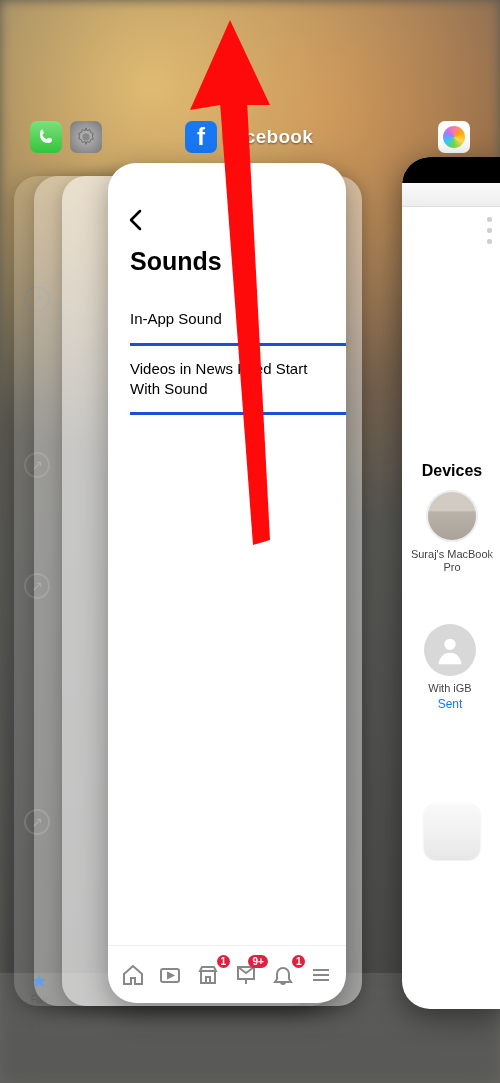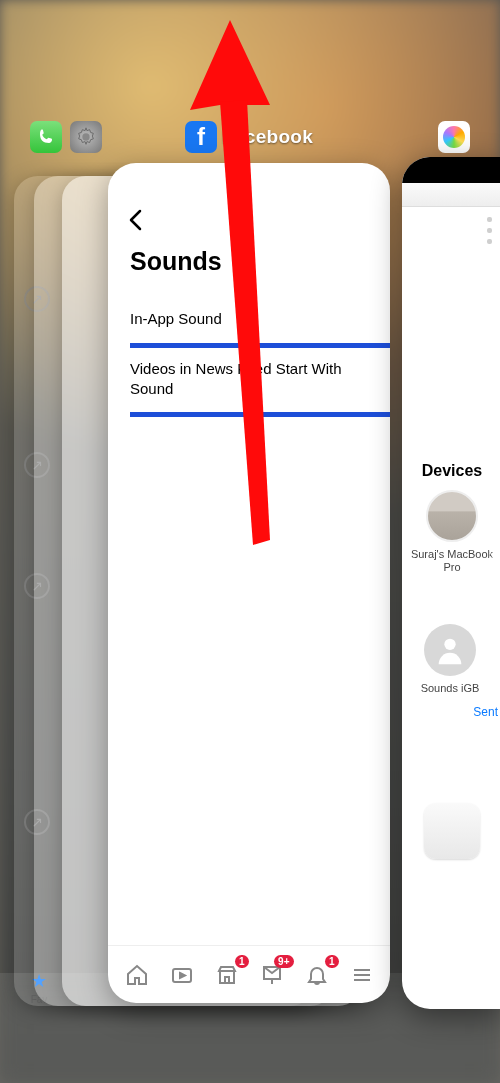--- a/index.html
+++ b/index.html
@@ -107,21 +107,21 @@
       color: #0a7aff;
       display:block;
       margin-bottom: 2px;
     }
 
     
     .fb-card {
       position:absolute;
       left: 108px;
       top: 163px;
-      width: 282px;
+      width: 238px;
       height: 840px;
       background: #fff;
       border-radius: 28px;
       box-shadow: 0 8px 30px rgba(0,0,0,0.35);
       overflow: hidden;
     }
     .fb-back {
       position:absolute;
       top: 46px;
       left: 20px;
@@ -136,21 +136,21 @@
       font-weight: 800;
       color:#000;
     }
     .fb-item {
       position:absolute;
       left: 22px; right: 0;
       font-size: 15px;
       color:#000;
       line-height: 1.3;
       padding: 14px 0;
-      border-bottom: 5px solid #1d4ed8;
+      border-bottom: 3px solid #1d4ed8;
     }
     .fb-item.i1 { top: 132px; }
     .fb-item.i2 { top: 182px; padding-right: 30px; }
 
     .fb-tabbar {
       position:absolute;
       left:0; right:0; bottom:0;
       height: 58px;
       border-top: 1px solid #eee;
       display:flex;
@@ -214,21 +214,21 @@
     .rc-name { font-size:11px; color:#444; line-height:1.2; }
     .rc-people { position:absolute; top: 455px; left:0; right:4px; }
     .rc-avatar {
       width: 52px; height: 52px;
       border-radius: 50%;
       margin: 12px auto 6px;
       background:#d8d8d8;
       display:flex; align-items:center; justify-content:center;
     }
     .rc-avatar svg { fill:#fff; }
-    .rc-sent { color:#0a7aff; font-size:12px; margin-top:10px;text-align:right; }
+    .rc-sent { color:#0a7aff; font-size:12px; margin-top:2px; }
     .rc-share { position:absolute; top:646px; left:0; right:0; }
     .rc-share-icon {
       width:56px; height:56px; border-radius:12px; background:linear-gradient(#fafafa,#e8e8e8);
       margin: 0 auto;
       box-shadow: 0 1px 2px rgba(0,0,0,0.15);
     }
 
     
     .arrow-overlay {
       position:absolute;
@@ -351,21 +351,21 @@
     <div class="rc-name">Suraj's MacBook Pro</div>
   </div>
 
   <div class="rc-section rc-people">
     <div class="rc-avatar">
       <svg width="34" height="34" viewBox="0 0 24 24">
           <circle cx="12" cy="8" r="4"></circle>
           <path d="M4 22 a8 8 0 0 1 16 0 Z"></path>
         </svg>
     </div>
-    <div class="rc-name">Sounds iGB</div>
+    <div class="rc-name">With iGB</div>
     <div class="rc-sent">Sent</div>
   </div>
 
   <div class="rc-section rc-share">
     <div class="rc-share-icon"></div>
   </div>
 </div>
 
 <svg class="arrow-overlay" viewBox="0 0 110 540">
   <polygon points="55,0 15,90 45,85 45,85 95,85" fill="#ff0a0a"></polygon>

